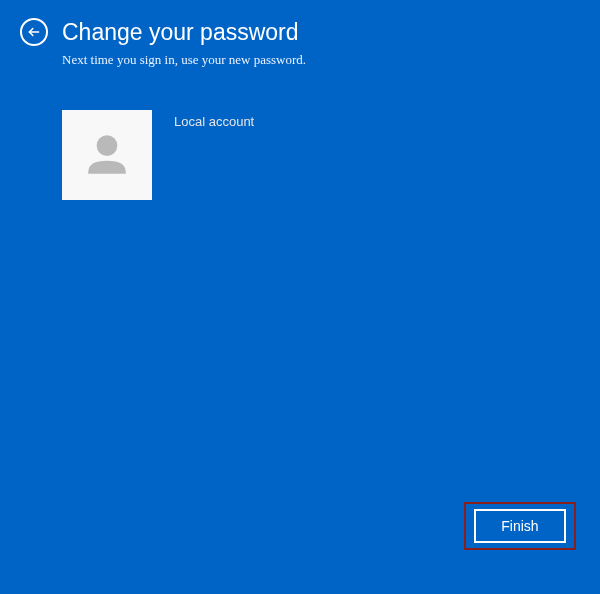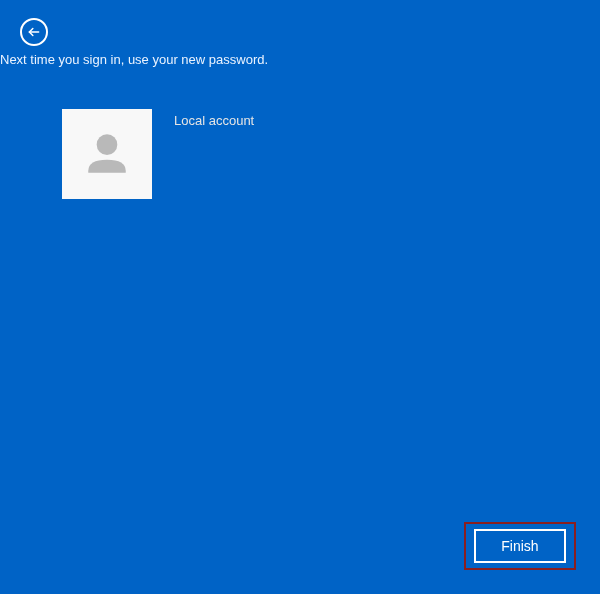--- a/index.html
+++ b/index.html
@@ -36,23 +36,25 @@
     .back-arrow {
       width: 14px;
       height: 14px;
     }
     .title {
       font-size: 23px;
       font-weight: 300;
       color: #ffffff;
     }
     .subtitle {
+      padding-left: 62px;
       font-size: 13px;
       color: #eaf3ff;
       margin-top: 2px;
+      font-family: Liberation Serif, serif;
     }
     .user-block {
       display: flex;
       align-items: flex-start;
       margin-top: 42px;
       padding-left: 62px;
     }
     .avatar-tile {
       width: 90px;
       height: 90px;
@@ -73,21 +75,21 @@
       color: #ffffff;
       line-height: 1.1;
     }
     .user-type {
       font-size: 13px;
       color: #e5e5e5;
       margin-top: 4px;
     }
     .footer {
       position: absolute;
-      bottom: 24px;
+      bottom: 44px;
       right: 24px;
       display: flex;
       gap: 16px;
       align-items: center;
     }
     .btn {
       border: 2px solid #ffffff;
       background: transparent;
       color: #ffffff;
       font-size: 14px;
@@ -105,20 +107,21 @@
 </head>
 <body>
 
 <div class="header">
   <div class="back-btn">
     <svg class="back-arrow" viewBox="0 0 24 24" fill="none" stroke="#ffffff" stroke-width="2.5" stroke-linecap="round" stroke-linejoin="round">
       <line x1="20" y1="12" x2="4" y2="12"></line>
       <polyline points="10 18 4 12 10 6"></polyline>
     </svg>
   </div>
+  <div class="title">Change your password</div>
 </div>
 
 <div class="subtitle">Next time you sign in, use your new password.</div>
 
 <div class="user-block">
   <div class="avatar-tile">
     <svg class="user-icon-svg" viewBox="0 0 64 64">
       <circle cx="32" cy="22" r="11" fill="#b9b9b9"></circle>
       <path d="M 12 50 Q 12 38 32 38 Q 52 38 52 50 L 52 52 L 12 52 Z" fill="#b9b9b9"></path>
     </svg>

